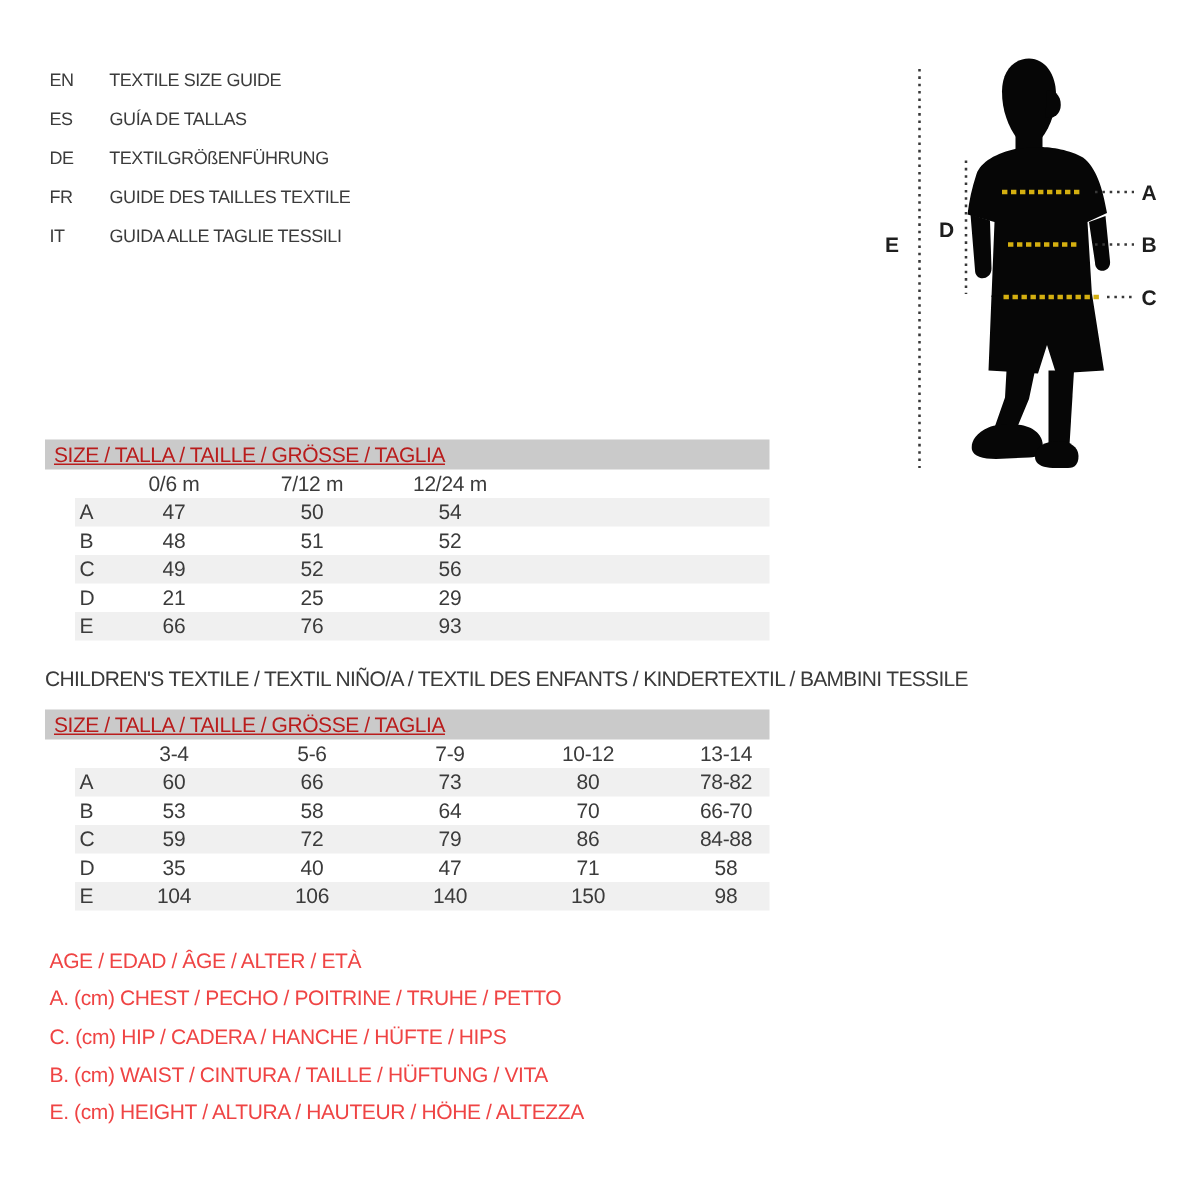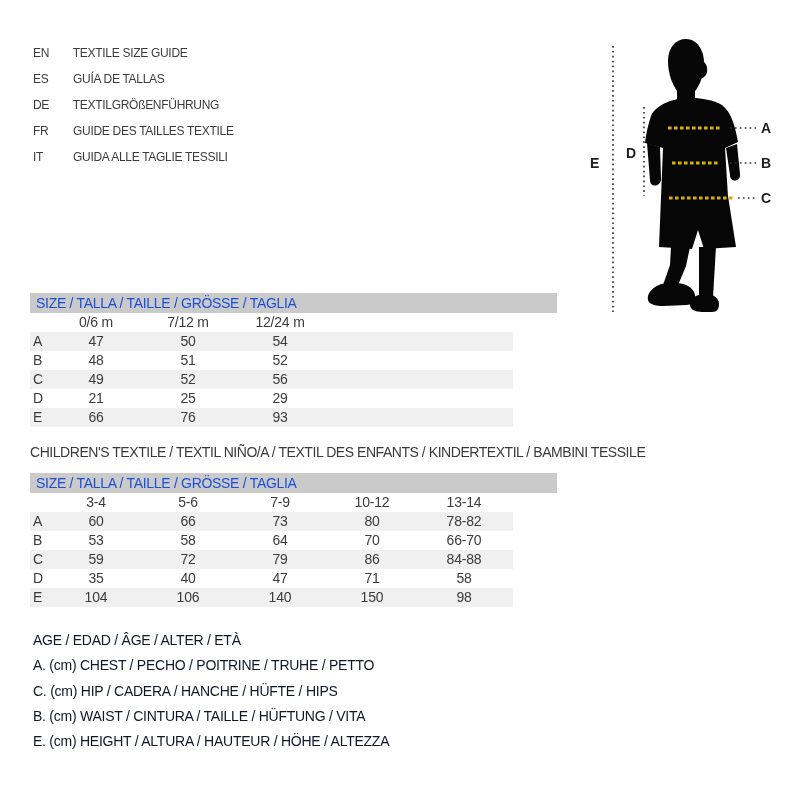--- a/index.html
+++ b/index.html
@@ -9,35 +9,35 @@
   
   .lang-list{position:absolute;left:33px;top:40px;}
   .lang-row{height:26px;line-height:26px;font-size:12px;letter-spacing:-0.3px;color:#3b3b3b;white-space:nowrap;}
   .lang-code{display:inline-block;width:37px;}
 
   
   .section-title{position:absolute;left:30px;font-size:14px;letter-spacing:-0.45px;
                  color:#3a3a3a;white-space:nowrap;}
 
   
-  .size-bar{position:absolute;left:30px;width:527px;height:20px;line-height:20px;
-            background:#cacaca;color:#1d4ed8;font-size:14px;letter-spacing:-0.3px;padding-left:6px;
-            box-sizing:border-box;}
+  .size-bar{position:absolute;left:30px;width:483px;height:20px;line-height:20px;
+            background:#cacaca;color:#b91c1c;font-size:14px;letter-spacing:-0.3px;padding-left:6px;
+            box-sizing:border-box;text-decoration:underline;}
   .size-table{position:absolute;left:30px;width:483px;font-size:14px;letter-spacing:-0.2px;}
-  .trow{display:grid;height:19px;line-height:19px;}
+  .trow{display:grid;height:19px;line-height:19px;margin-left:20px;}
   .babies .trow{grid-template-columns:20px 92px 92px 92px auto;}
   .children .trow{grid-template-columns:20px 92px 92px 92px 92px 92px auto;}
   .trow.stripe{background:#f0f0f0;}
   .tcell{text-align:center;overflow:hidden;}
   .tlabel{text-align:left;padding-left:3px;}
 
   
   .legend{position:absolute;left:33px;top:628px;}
   .legend-line{height:25.3px;line-height:25.3px;font-size:14px;letter-spacing:-0.25px;
-               color:#0f172a;white-space:nowrap;}
+               color:#ef4444;white-space:nowrap;}
 
   
   .figure{position:absolute;left:560px;top:25px;width:240px;height:300px;}
 </style>
 </head>
 <body>
 
 <div id="page">
 
   <div class="lang-list">

